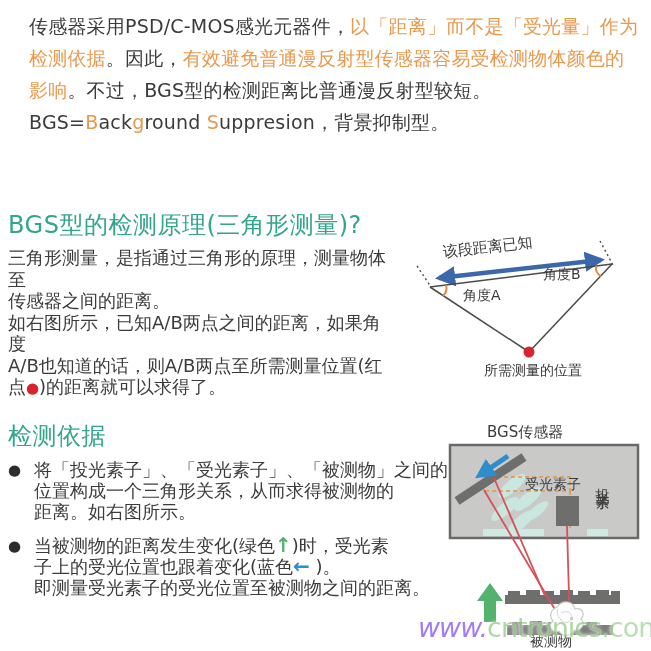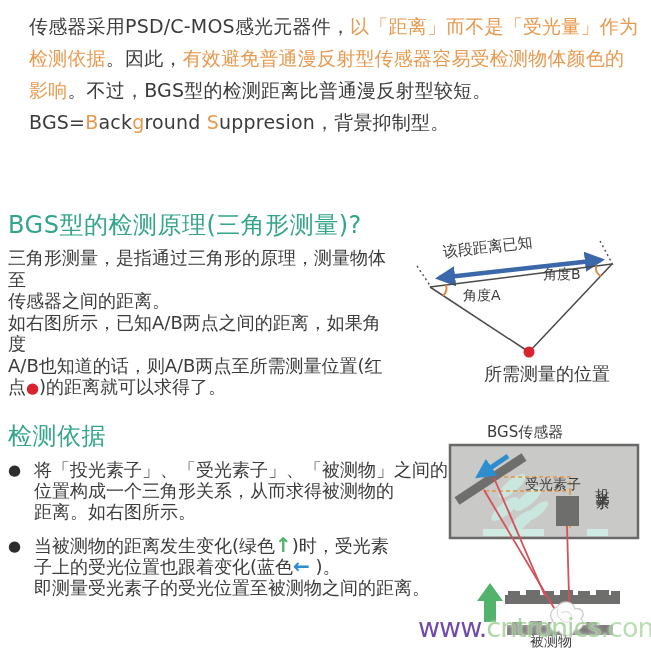--- a/index.html
+++ b/index.html
@@ -23,21 +23,21 @@
   .arrow-up-inline{color:#53b26c;font-weight:bold;font-size:20px;}
   .arrow-left-inline{color:#2d8ecf;font-weight:bold;font-size:20px;}
   
   .dlabel{font-size:14px;color:#3b3b3b;white-space:nowrap;text-align:center;}
   .dlabel15{font-size:15px;color:#3b3b3b;white-space:nowrap;}
   .rot{transform:rotate(-6.5deg);transform-origin:left center;}
   .vertical{writing-mode:vertical-rl;letter-spacing:3px;}
   
   .watermark{left:418px;top:612px;font-size:27px;letter-spacing:-1px;white-space:nowrap;
              opacity:0.8;text-shadow:0 0 2px #fff,0 0 4px #fff;}
-  .wm-pink{color:#4c1d95;}
+  .wm-pink{color:#8b5cf6;font-style:italic;}
   .wm-green{color:#9ccd90;}
   .wm-green2{color:#a8d7a0;}
 </style>
 </head>
 <body>
 
 <div class="page">
 
   <div class="abs intro">
     <span class="dark">传感器采用PSD/C-MOS感光元器件，</span><span class="orange">以「距离」而不是「受光量」作为</span><br>
@@ -73,21 +73,21 @@
     <line x1="217" y1="31" x2="134" y2="119" stroke="#4a4a4a" stroke-width="1.5"></line>
 
     <path d="M51,52 Q53,58 48,63" fill="none" stroke="#e0883f" stroke-width="2"></path>
     <path d="M201,33 Q200,40 206,43" fill="none" stroke="#e0883f" stroke-width="2"></path>
 
     <circle cx="134" cy="119" r="5.5" fill="#d8232e"></circle>
   </svg>
   <div class="abs dlabel15 rot" style="left:443px;top:243px;">该段距离已知</div>
   <div class="abs dlabel" style="left:463px;top:287px;">角度A</div>
   <div class="abs dlabel" style="left:543px;top:266px;">角度B</div>
-  <div class="abs dlabel" style="left:484px;top:362px;font-size:18px;">所需测量的位置</div>
+  <div class="abs dlabel" style="left:484px;top:362px;font-size:14px;">所需测量的位置</div>
 
   <div class="abs sec-heading" style="top:420px;">检测依据</div>
 
   <div class="abs bullets">
     <div class="bullet">
       <span class="bullet-marker">●</span>
       <span>将「投光素子」、「受光素子」、「被测物」之间的</span><br>
       <span>位置构成一个三角形关系，从而求得被测物的</span><br>
       <span>距离。如右图所示。</span>
     </div>

